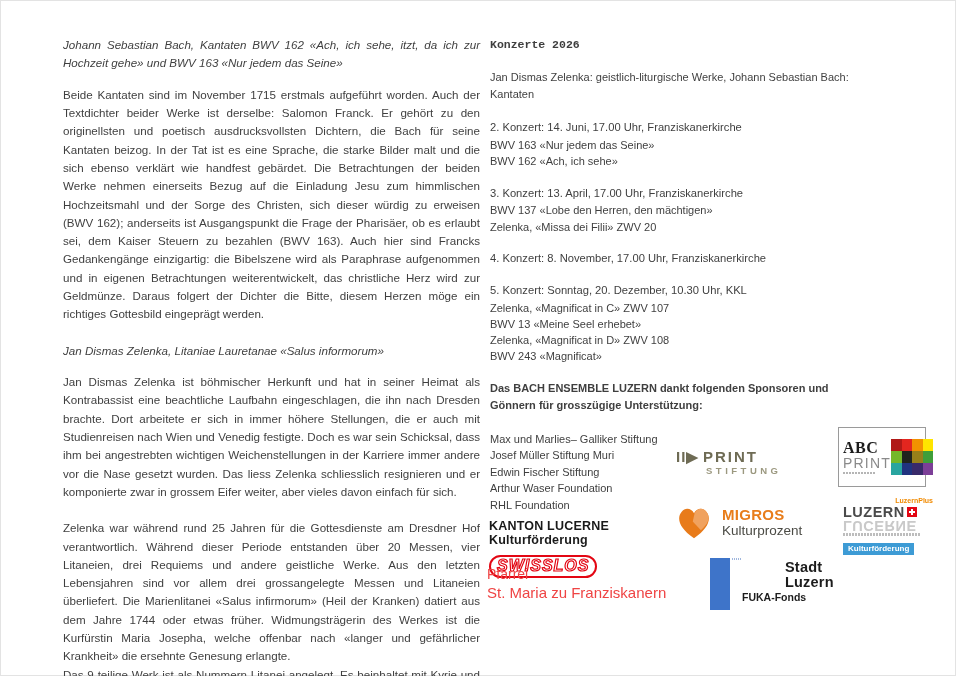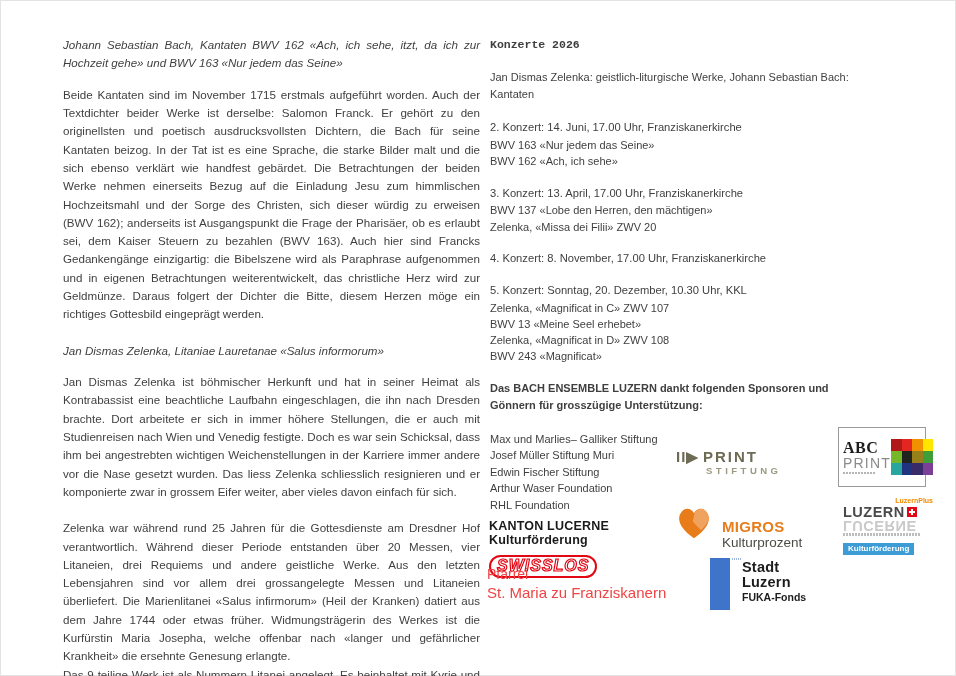--- a/index.html
+++ b/index.html
@@ -36,21 +36,21 @@
   .abc-text{line-height:1;}
   .abc-line1{font-family:"Liberation Serif",serif;font-weight:bold;font-size:16px;color:#1c1c1c;letter-spacing:.5px;}
   .abc-line2{font-size:14px;color:#8a8a8a;letter-spacing:1.2px;margin-top:0;text-align:center;}
   .abc-tiny{width:32px;height:2px;background:repeating-linear-gradient(90deg,#b5b5b5 0 2px,#fff 2px 3px);margin-top:2px;}
   .abc-grid{display:grid;grid-template-columns:repeat(4,10.5px);grid-auto-rows:12px;}
   .abc-cell{width:10.5px;height:12px;}
   
   .logo-migros{left:674px;top:503px;display:flex;align-items:flex-start;}
   .migros-heart{width:40px;height:38px;margin-right:8px;}
   .migros-text{line-height:1.15;margin-top:3px;}
-  .migros-name{font-weight:bold;font-size:15px;color:#e87d1b;letter-spacing:.3px;margin-top:12px;}
+  .migros-name{font-weight:bold;font-size:15px;color:#e87d1b;letter-spacing:.3px;}
   .migros-sub{font-size:13.5px;color:#4b4b45;}
   
   .logo-luzern{left:843px;top:497px;width:90px;line-height:1;}
   .luzern-plus{font-size:7px;color:#f18a00;text-align:right;font-weight:bold;margin-bottom:1px;}
   .luzern-name-row{display:flex;align-items:center;}
   .luzern-name{font-weight:bold;font-size:14.5px;color:#4a4a4a;letter-spacing:.5px;}
   .swiss-cross{width:10px;height:10px;background:#e30613;margin-left:2px;position:relative;display:inline-block;}
   .swiss-cross::before{content:"";position:absolute;left:4px;top:2px;width:2px;height:6px;background:#fff;}
   .swiss-cross::after{content:"";position:absolute;left:2px;top:4px;width:6px;height:2px;background:#fff;}
   .luzern-mirror{font-weight:bold;font-size:14.5px;color:#c9c9c9;letter-spacing:.5px;transform:scaleY(-1);margin-top:-2px;}
@@ -65,21 +65,21 @@
   
   .logo-pfarrei{left:487px;top:565px;font-family:Liberation Sans, sans-serif;color:#ef4444;line-height:1.3;}
   .pfarrei-line1{font-size:14px;}
   .pfarrei-line2{font-size:15px;}
   
   .logo-stadt{left:710px;top:558px;display:flex;}
   .stadt-bar{width:20px;height:52px;background:#3e74c9;position:relative;}
   .stadt-bar::after{content:"";position:absolute;top:0;right:-12px;width:10px;height:2px;
     background:repeating-linear-gradient(90deg,#9fb6dd 0 1px,#fff 1px 2px);}
   .stadt-text{margin-left:12px;line-height:1.05;margin-top:2px;}
-  .stadt-line{font-weight:bold;font-size:14.5px;color:#1c1c1c;letter-spacing:.2px;}
+  .stadt-line{font-weight:bold;font-size:14.5px;color:#1c1c1c;letter-spacing:.2px;margin-left:43px;}
   .stadt-line3{font-weight:bold;font-size:10.5px;color:#1c1c1c;margin-top:2px;}
 </style>
 </head>
 <body>
 
 <div id="page">
 
   <div class="left-col">
     <p class="lead-italic">Johann Sebastian Bach, Kantaten BWV 162 «Ach, ich sehe, itzt, da ich zur Hochzeit gehe» und BWV 163 «Nur jedem das Seine»</p>
     <p class="para">Beide Kantaten sind im November 1715 erstmals aufgeführt worden. Auch der Textdichter beider Werke ist derselbe: Salomon Franck. Er gehört zu den originellsten und poetisch ausdrucksvollsten Dichtern, die Bach für seine Kantaten beizog. In der Tat ist es eine Sprache, die starke Bilder malt und die sich ebenso verklärt wie handfest gebärdet. Die Betrachtungen der beiden Werke nehmen einerseits Bezug auf die Einladung Jesu zum himmlischen Hochzeitsmahl und der Sorge des Christen, sich dieser würdig zu erweisen (BWV 162); anderseits ist Ausgangspunkt die Frage der Pharisäer, ob es erlaubt sei, dem Kaiser Steuern zu bezahlen (BWV 163). Auch hier sind Francks Gedankengänge einzigartig: die Bibelszene wird als Paraphrase aufgenommen und in eigenen Betrachtungen weiterentwickelt, das christliche Herz wird zur Geldmünze. Daraus folgert der Dichter die Bitte, diesem Herzen möge ein richtiges Gottesbild eingeprägt werden.</p>

